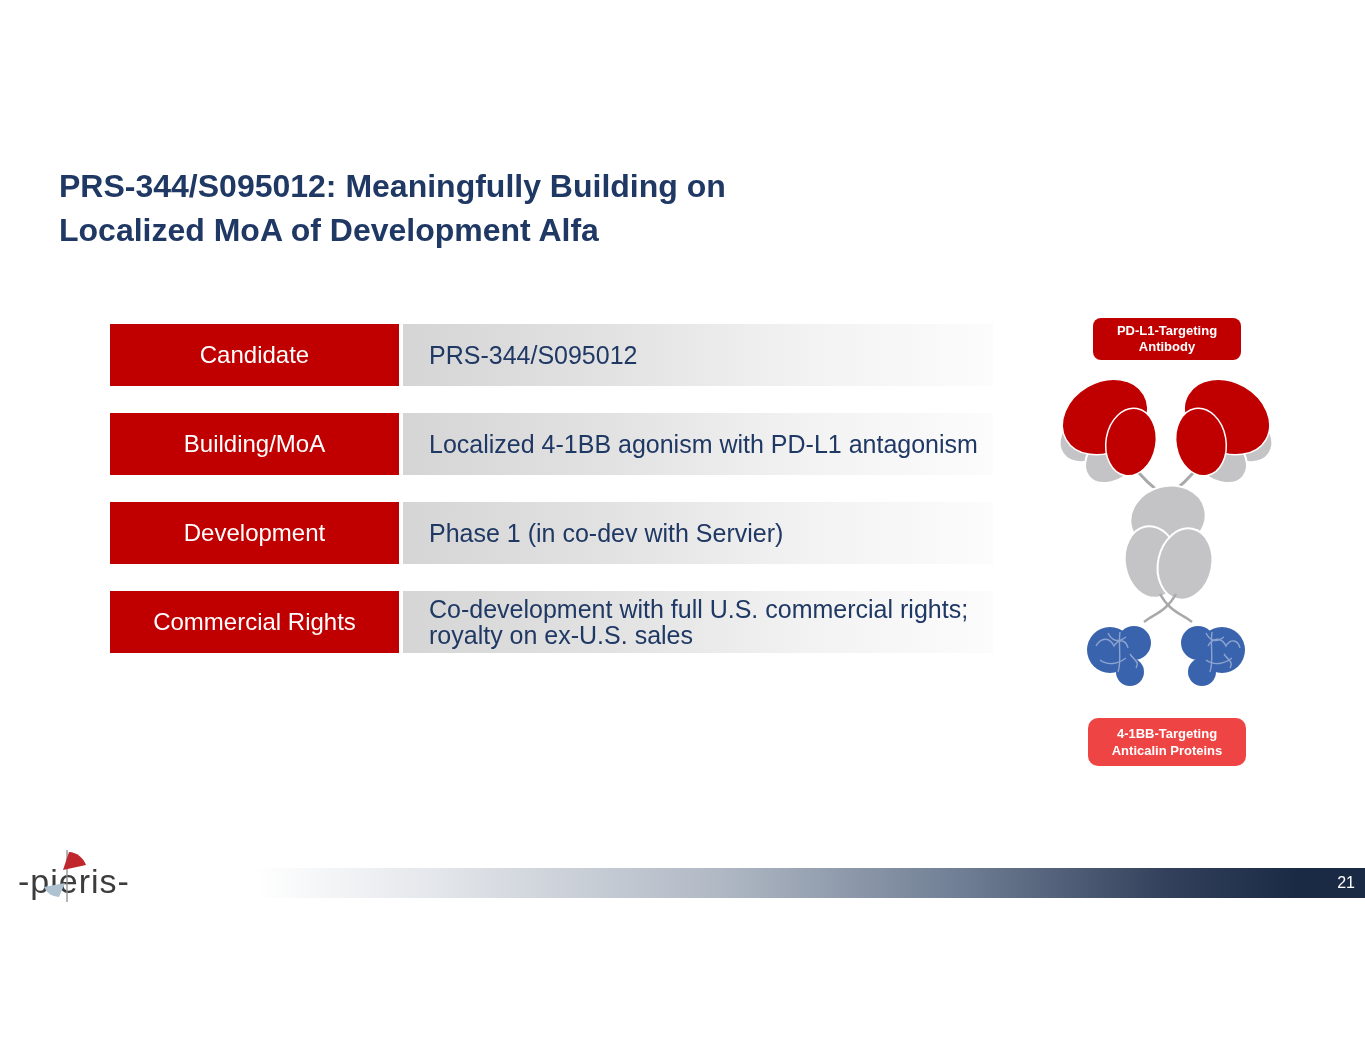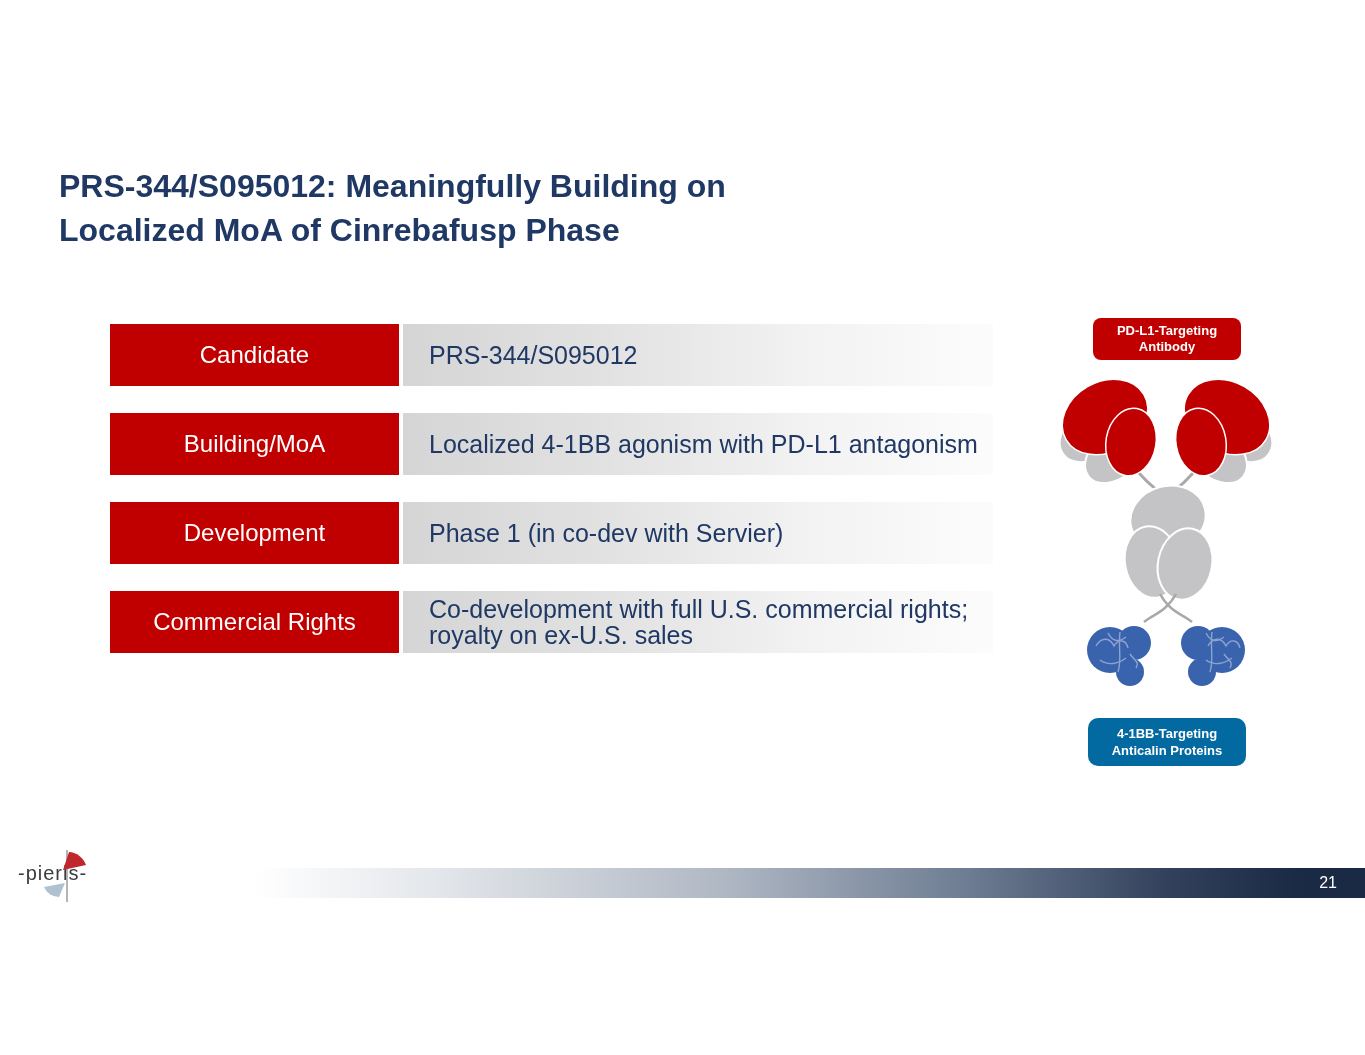--- a/index.html
+++ b/index.html
@@ -30,46 +30,46 @@
   
   .badge{
     position:absolute;display:flex;flex-direction:column;align-items:center;justify-content:center;
     color:#ffffff;font-weight:bold;text-align:center;
   }
   .badge-red{
     left:1093px;top:318px;width:148px;height:42px;background:#C00000;border-radius:8px;
     font-size:13px;line-height:16px;
   }
   .badge-blue{
-    left:1088px;top:718px;width:158px;height:48px;background:#0369a1;border-radius:10px;
+    left:1088px;top:718px;width:158px;height:48px;background:#ef4444;border-radius:10px;
     font-size:13px;line-height:17px;text-align:center;
   }
   .molecule{position:absolute;left:1040px;top:370px;width:260px;height:340px;}
   
   .footer-bar{
     position:absolute;left:255px;right:0;top:868px;height:30px;
     background:linear-gradient(90deg,rgba(255,255,255,0) 0%,#e4e7eb 16%,#b0b8c4 42%,#6e7d93 64%,#33415c 82%,#1B2A44 94%);
     display:flex;align-items:center;justify-content:flex-end;
   }
-  .page-num{color:#ffffff;font-size:16px;padding-right:28px;text-align:right;}
+  .page-num{color:#ffffff;font-size:16px;padding-right:10px;text-align:right;}
   .logo{position:absolute;left:16px;top:846px;width:130px;height:76px;}
   .logo-text{
-    position:absolute;left:2px;top:16px;font-size:20px;color:#3c3c3c;
+    position:absolute;left:2px;top:16px;font-size:34px;color:#3c3c3c;
     letter-spacing:1px;font-weight:400;
   }
   .logo-mark{position:absolute;left:0;top:0;}
 </style>
 </head>
 <body>
 
 <div class="slide">
 
   <div class="title">
     <span>PRS-344/S095012: Meaningfully Building on</span>
-    <span>Localized MoA of Cinrebafusp Phase</span>
+    <span>Localized MoA of Development Alfa</span>
   </div>
 
   <div class="spec-table">
     <div class="spec-row">
       <div class="spec-label">Candidate</div>
       <div class="spec-value">PRS-344/S095012</div>
     </div>
     <div class="spec-row">
       <div class="spec-label">Building/MoA</div>
       <div class="spec-value">Localized 4-1BB agonism with PD-L1 antagonism</div>

